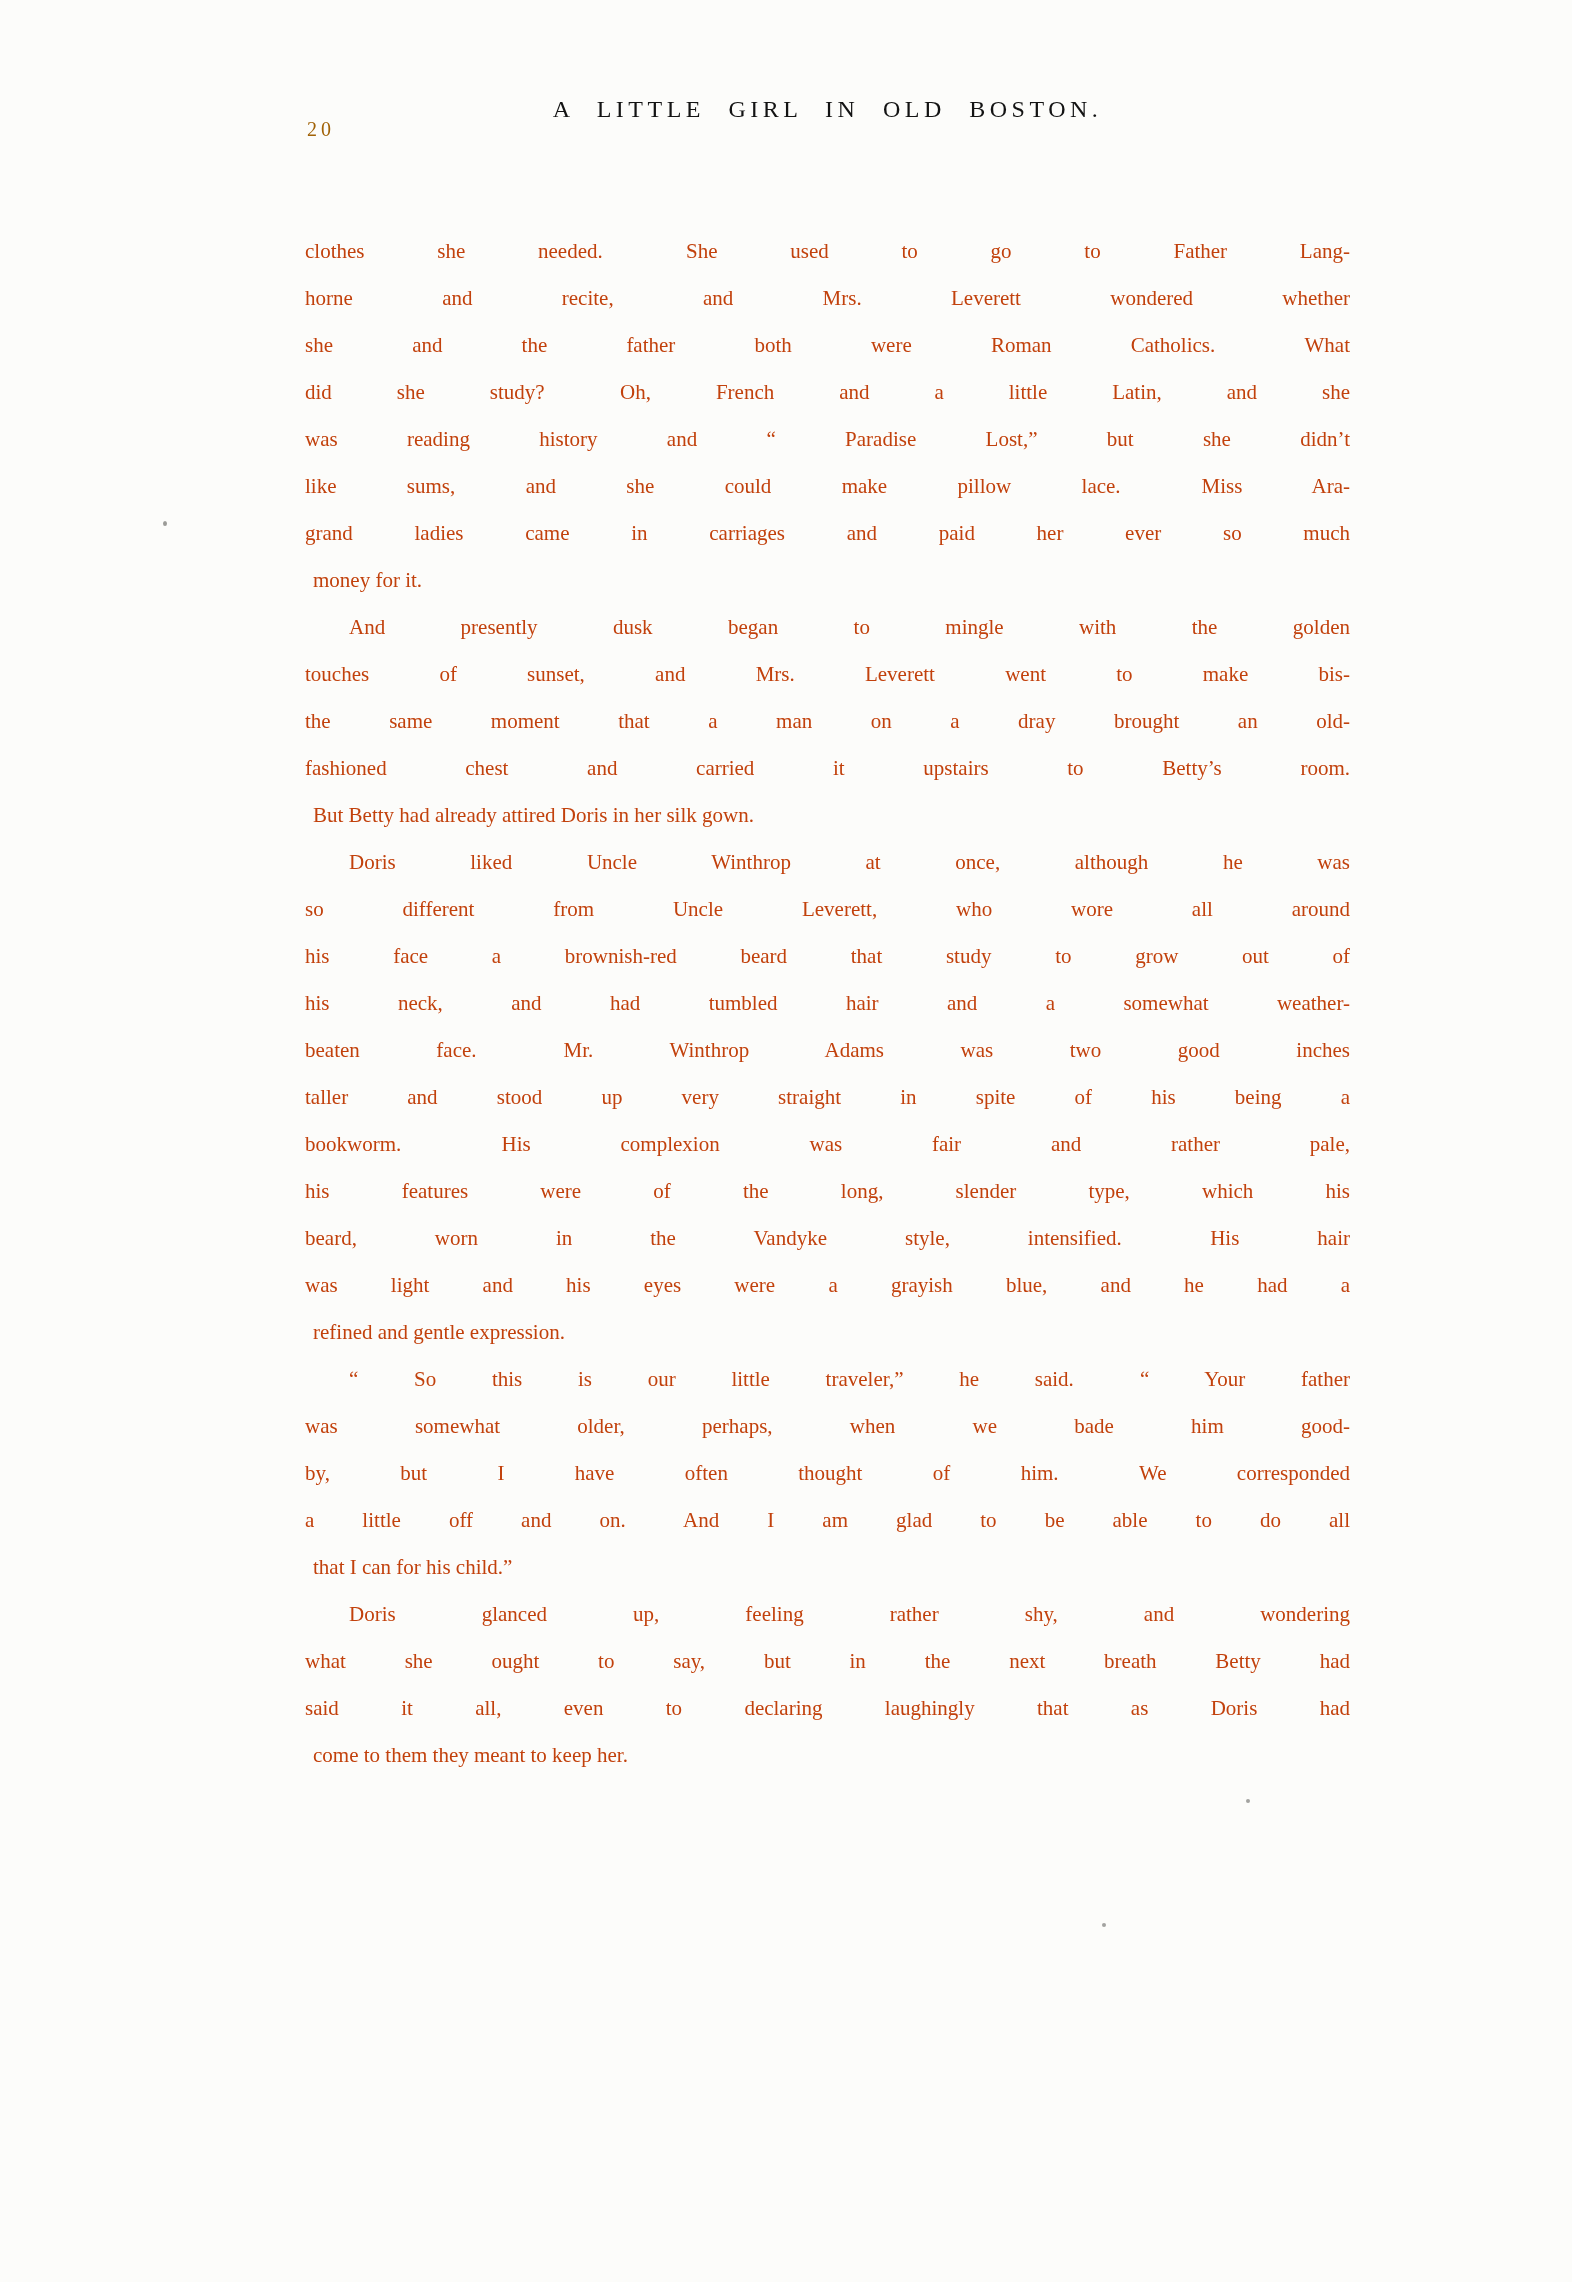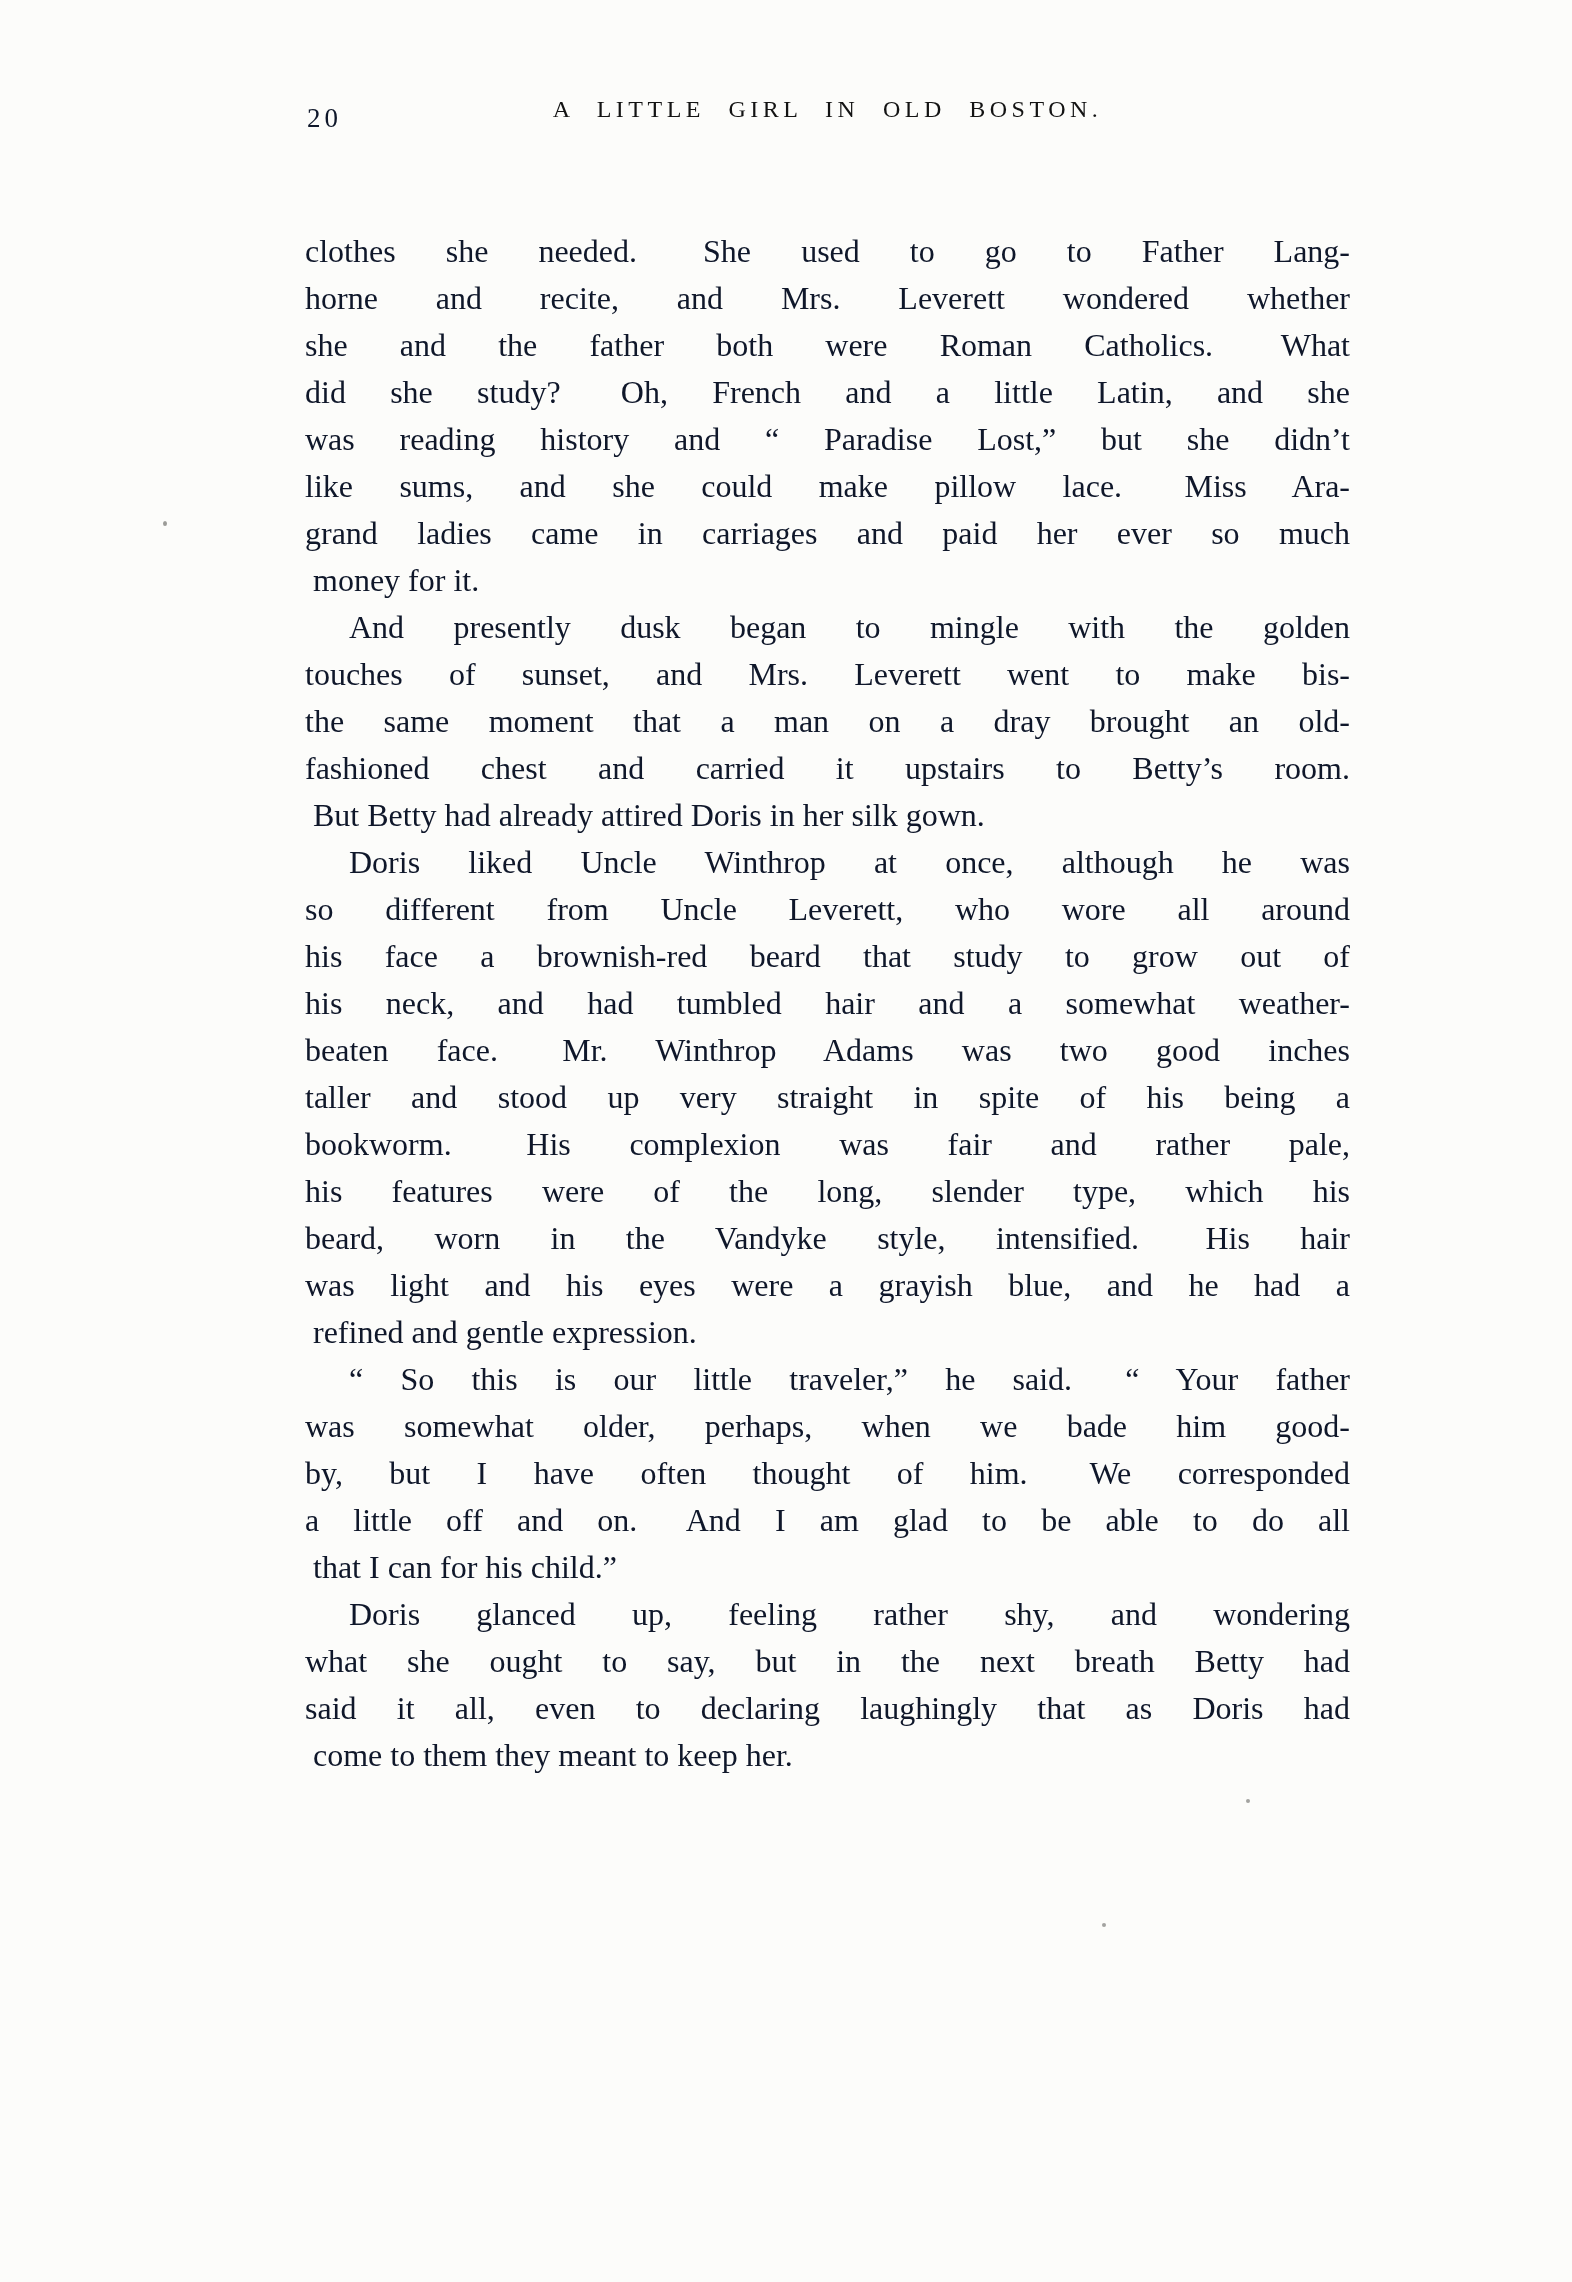--- a/index.html
+++ b/index.html
@@ -19,42 +19,42 @@
   .running-head {
     position: absolute;
     left: 305px;
     top: 96px;
     width: 1045px;
     height: 46px;
   }
   .page-num {
     position: absolute;
     left: 2px;
-    top: 7px;
-    font-size: 27px;
+    top: 22px;
+    font-size: 20px;
     letter-spacing: 4px;
-    color: #0f172a;
+    color: #a16207;
   }
   .head-title {
     display: block;
     text-align: center;
     font-size: 24px;
     letter-spacing: 4.5px;
     word-spacing: 13px;
     white-space: nowrap;
     color: #131313;
   }
   .text-column {
     position: absolute;
     left: 305px;
     top: 228px;
     width: 1045px;
-    font-size: 32px;
+    font-size: 21px;
     line-height: 47px;
-    color: #0f172a;
+    color: #c2410c;
   }
   .line {
     white-space: pre-wrap;
     text-align: justify;
     text-align-last: justify;
     -moz-text-align-last: justify;
   }
   .line.last {
     text-align-last: left;
     margin-left: 8px;

